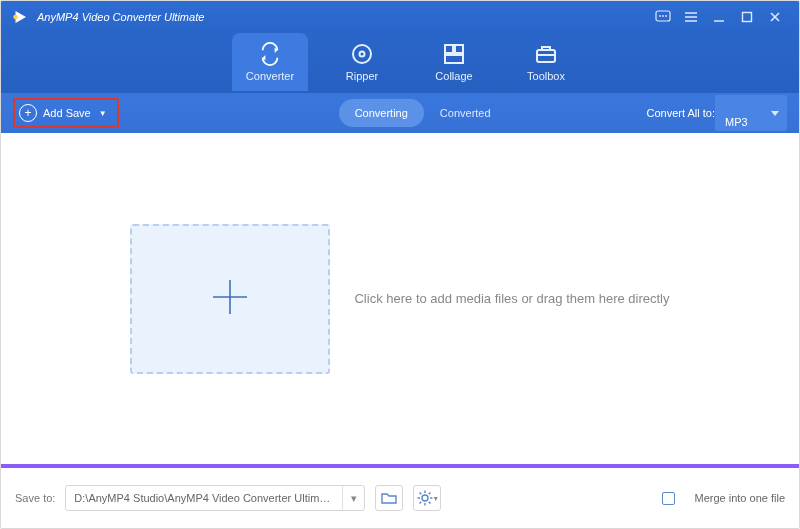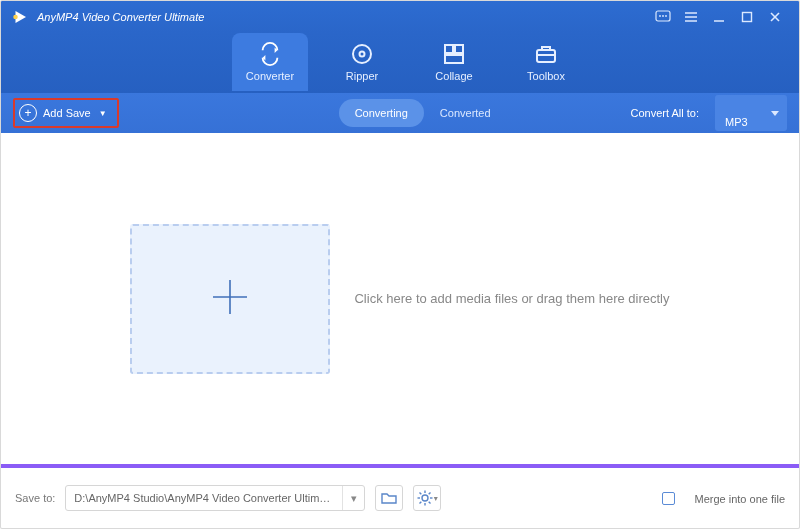--- a/index.html
+++ b/index.html
@@ -22,39 +22,39 @@
 
   
   .subbar { height: 40px; background: linear-gradient(#3a77dd,#3671d6); display: flex; align-items: center; padding: 0 12px; color: #fff; font-size: 11px; }
   .addfiles { display: flex; align-items: center; gap:6px; padding: 4px 10px 4px 4px; border: 2px solid #d93a2b; border-radius: 2px; cursor:pointer; }
   .addfiles .plus-circ { width:18px; height:18px; border:1.5px solid #fff; border-radius:50%; display:flex; align-items:center; justify-content:center; font-size:12px; line-height:1; }
   .addfiles .chev { font-size:8px; margin-left:2px; }
   .pillgroup { display:flex; margin-left: 220px; }
   .pill { padding: 8px 16px; font-size:11px; color:#dbe8ff; cursor:pointer; }
   .pill.active { background:#5b92e8; border-radius: 14px; color:#fff; }
   .subbar .spacer { flex:1; }
-  .convert-to { display:flex; align-items:center; gap:16px; }
+  .convert-to { display:flex; align-items:center; gap:0; }
   .fmt-select { background:#4a84e4; border-radius:3px; padding:21px 26px 3px 10px; position:relative; min-width:72px; cursor:pointer; }
   .fmt-select::after { content:""; position:absolute; right:8px; top:50%; margin-top:-2px; border-left:4px solid transparent; border-right:4px solid transparent; border-top:5px solid #dbe8ff; }
 
   
   .droparea { flex:1; background:#fff; display:flex; align-items:center; justify-content:center; gap:24px; }
   .dropbox { width:200px; height:150px; background:#eaf2fd; border:2px dashed #b9cdef; border-radius:3px; display:flex; align-items:center; justify-content:center; cursor:pointer; }
   .bigplus { color:#3f6fb8; }
   .hint { color:#888; font-size:13px; }
 
   
   .bottombar { height:64px; border-top:4px solid #8b5cf6; display:flex; align-items:center; padding:0 14px; gap:10px; font-size:11px; color:#666; }
   .saveto-label { color:#777; }
   .pathbox { flex: 0 0 300px; height:26px; border:1px solid #d6d6d6; border-radius:3px; display:flex; align-items:center; overflow:hidden; }
   .pathbox span.path { flex:1; padding:0 8px; white-space:nowrap; overflow:hidden; text-overflow:ellipsis; color:#666; font-size:11px; }
   .pathbox .pchev { width:22px; height:100%; border-left:1px solid #e2e2e2; display:flex; align-items:center; justify-content:center; color:#888; cursor:pointer;}
   .iconbtn { width:28px; height:26px; border:1px solid #d6d6d6; border-radius:3px; display:flex; align-items:center; justify-content:center; color:#5a86c9; cursor:pointer; }
   .bottombar .spacer { flex:1; }
-  .merge { display:flex; align-items:flex-end; gap:20px; color:#666; cursor:pointer;}
+  .merge { display:flex; align-items:center; gap:20px; color:#666; cursor:pointer;}
   .merge .box { width:13px; height:13px; border:1.5px solid #5a8bd6; border-radius:2px; }
   .convertall { background:linear-gradient(#ff9a3c,#ff7e1f); color:#fff; font-size:12px; padding:7px 26px; border-radius:16px; cursor:pointer; }
 </style>
 </head>
 <body>
 
 <div class="window">
 
   <div class="titlebar">
     <span class="logo">

